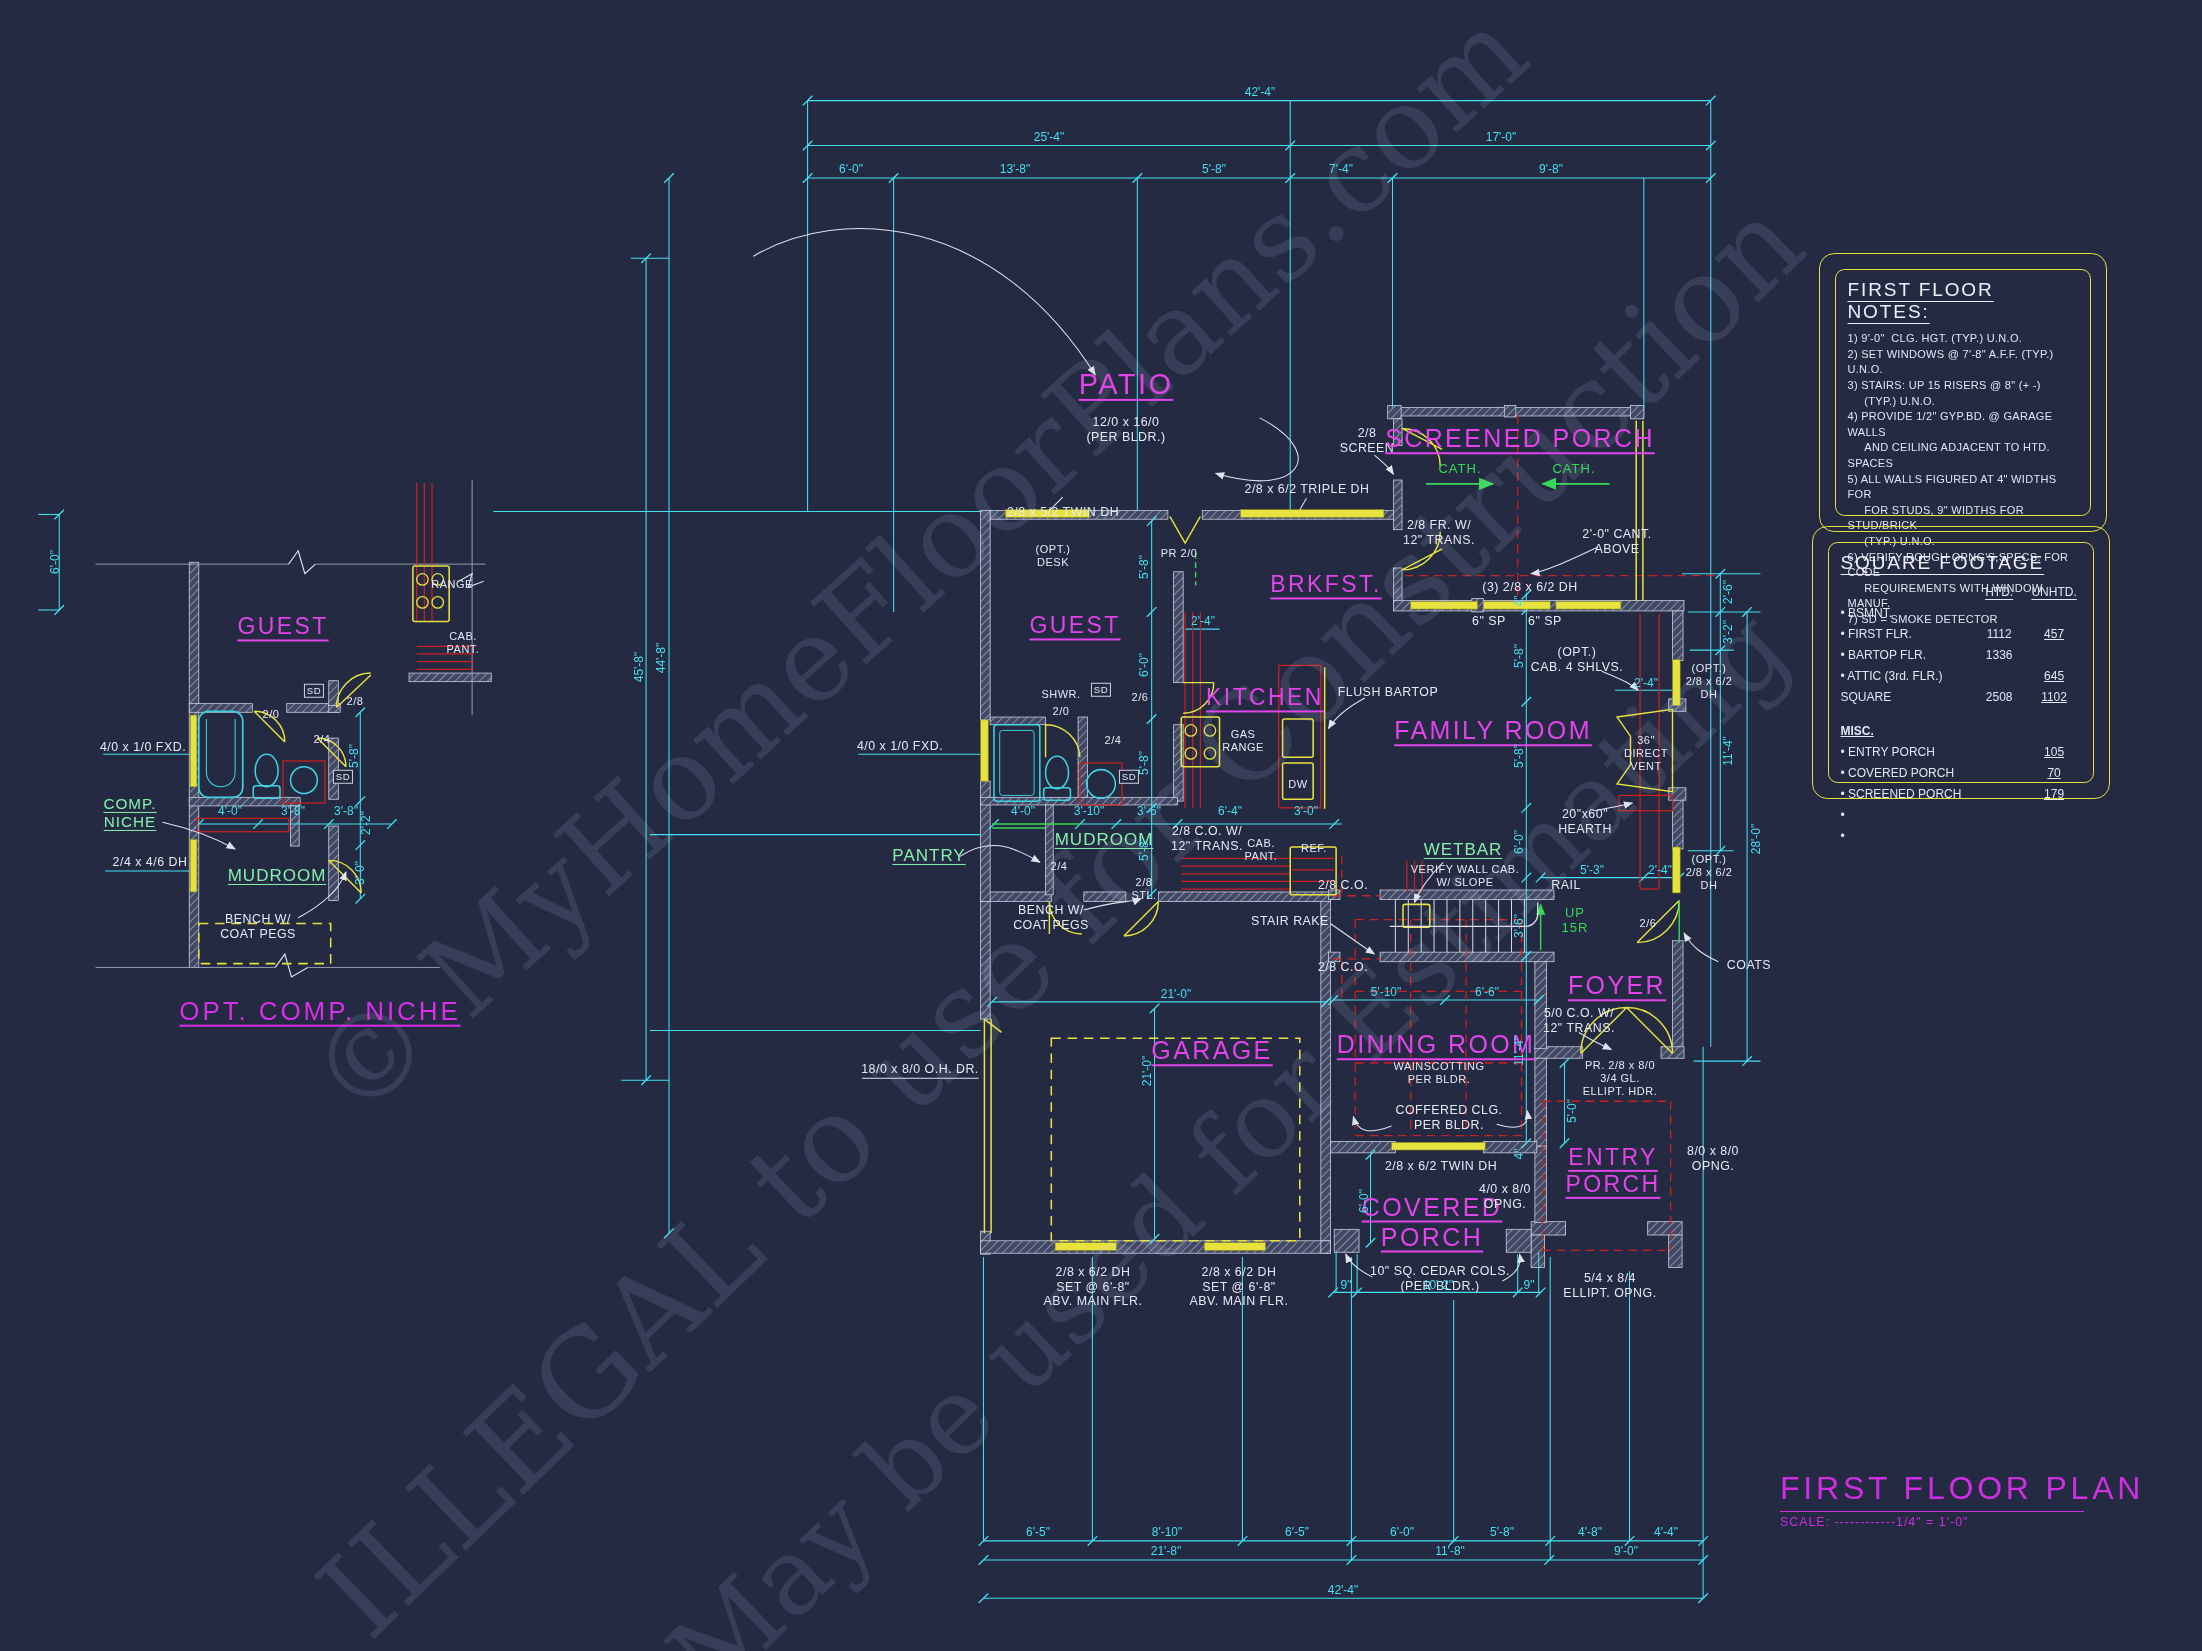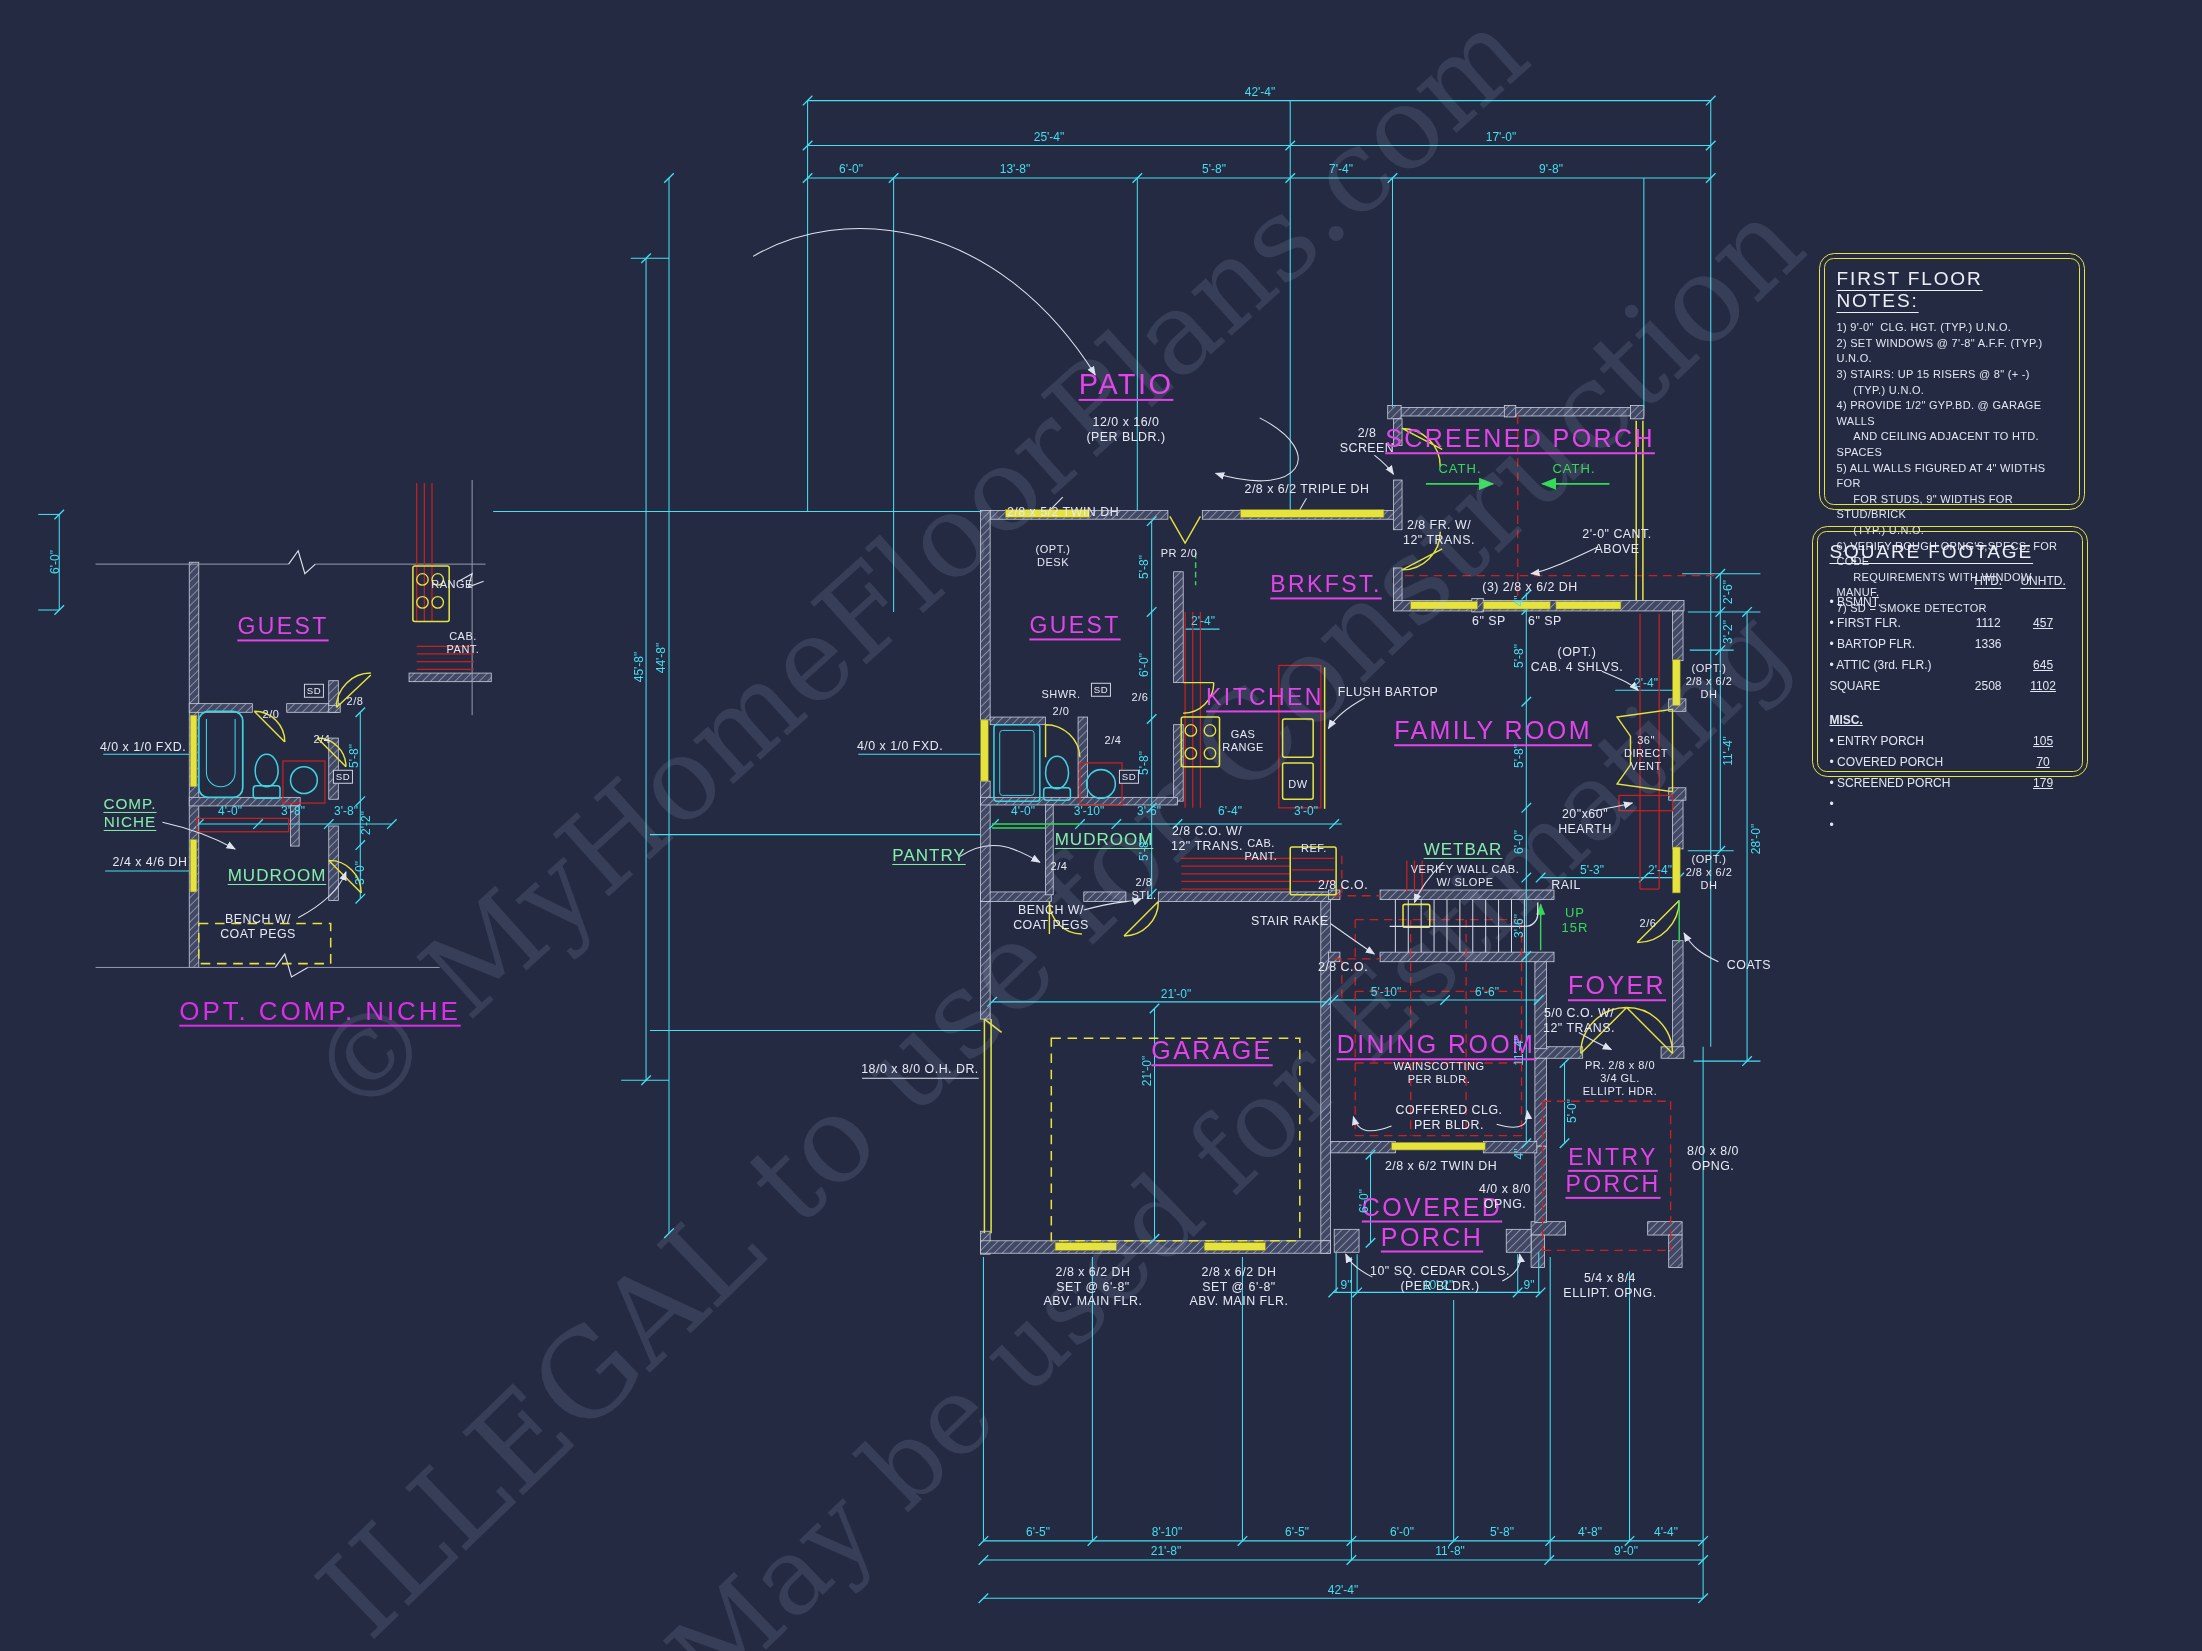--- a/index.html
+++ b/index.html
@@ -14,21 +14,21 @@
        transform:translate(-50%,-50%) rotate(var(--r,0deg));letter-spacing:0.5px;}
   .room{color:#e344ea;font-size:23px;letter-spacing:2.4px;text-decoration:underline;text-underline-offset:4.8px;}
   .mtitle{color:#d92fe8;font-size:26px;letter-spacing:2.9px;text-decoration:underline;text-underline-offset:4.8px;}
   .note{color:#e6e9f4;font-size:12.4px;}
   .nsm{color:#e6e9f4;font-size:11px;}
   .und{color:#86efac;font-size:15.3px;text-decoration:underline;text-underline-offset:2.9px;letter-spacing:1px;}
   .dim{color:#44dff0;font-size:12px;letter-spacing:0;}
   .grn{color:#35d957;font-size:13px;letter-spacing:1px;}
   .sd{color:#e6e9f4;font-size:9.6px;border:1px solid #cfd4e2;padding:0 1.9px;background:#242a42;line-height:1.3;}
   
-  .ybox{position:absolute;z-index:4;border:1.9px solid #e6e33e;border-radius:15.3px;padding:4px;background:transparent;}
+  .ybox{position:absolute;z-index:4;border:1.9px solid #e6e33e;border-radius:15.3px;padding:15px;background:transparent;}
   .ybox .inner{border:1.5px solid #e6e33e;border-radius:9.6px;height:100%;box-sizing:border-box;padding:7.6px 11.5px;}
   .ybox h2{margin:1.9px 0 7.6px 0;color:#eef0f8;font-size:19px;font-weight:normal;letter-spacing:1.9px;
            text-decoration:underline;text-underline-offset:4.8px;}
   .nline{color:#e2e6f2;font-size:11px;line-height:1.42;white-space:pre-wrap;letter-spacing:0.3px;}
   .sqrow{display:flex;color:#e2e6f2;font-size:12px;line-height:1.75;}
   .sqrow .c0{width:141px;}
   .sqrow .c1{width:59px;text-align:center;}
   .sqrow .c2{width:59px;text-align:center;text-decoration:underline;}
   .sqhead{text-decoration:underline;text-underline-offset:2.9px;}
   .misc-t{color:#e2e6f2;font-size:12px;text-decoration:underline;margin-top:11.5px;line-height:1.9;font-weight:bold;}
@@ -704,15 +704,19 @@
           </div>
           <div class="sqrow">
             <div class="c0">•</div>
             <div class="c1"></div>
             <div class="c2"></div>
           </div>
         </div>
     </div>
   </div>
 
+  <div id="titleblock">
+    <div id="tb-title">FIRST FLOOR PLAN</div>
+    <div id="tb-scale">SCALE: ------------1/4" = 1'-0"</div>
+  </div>
 
 </div>
 
 
 </body></html>

